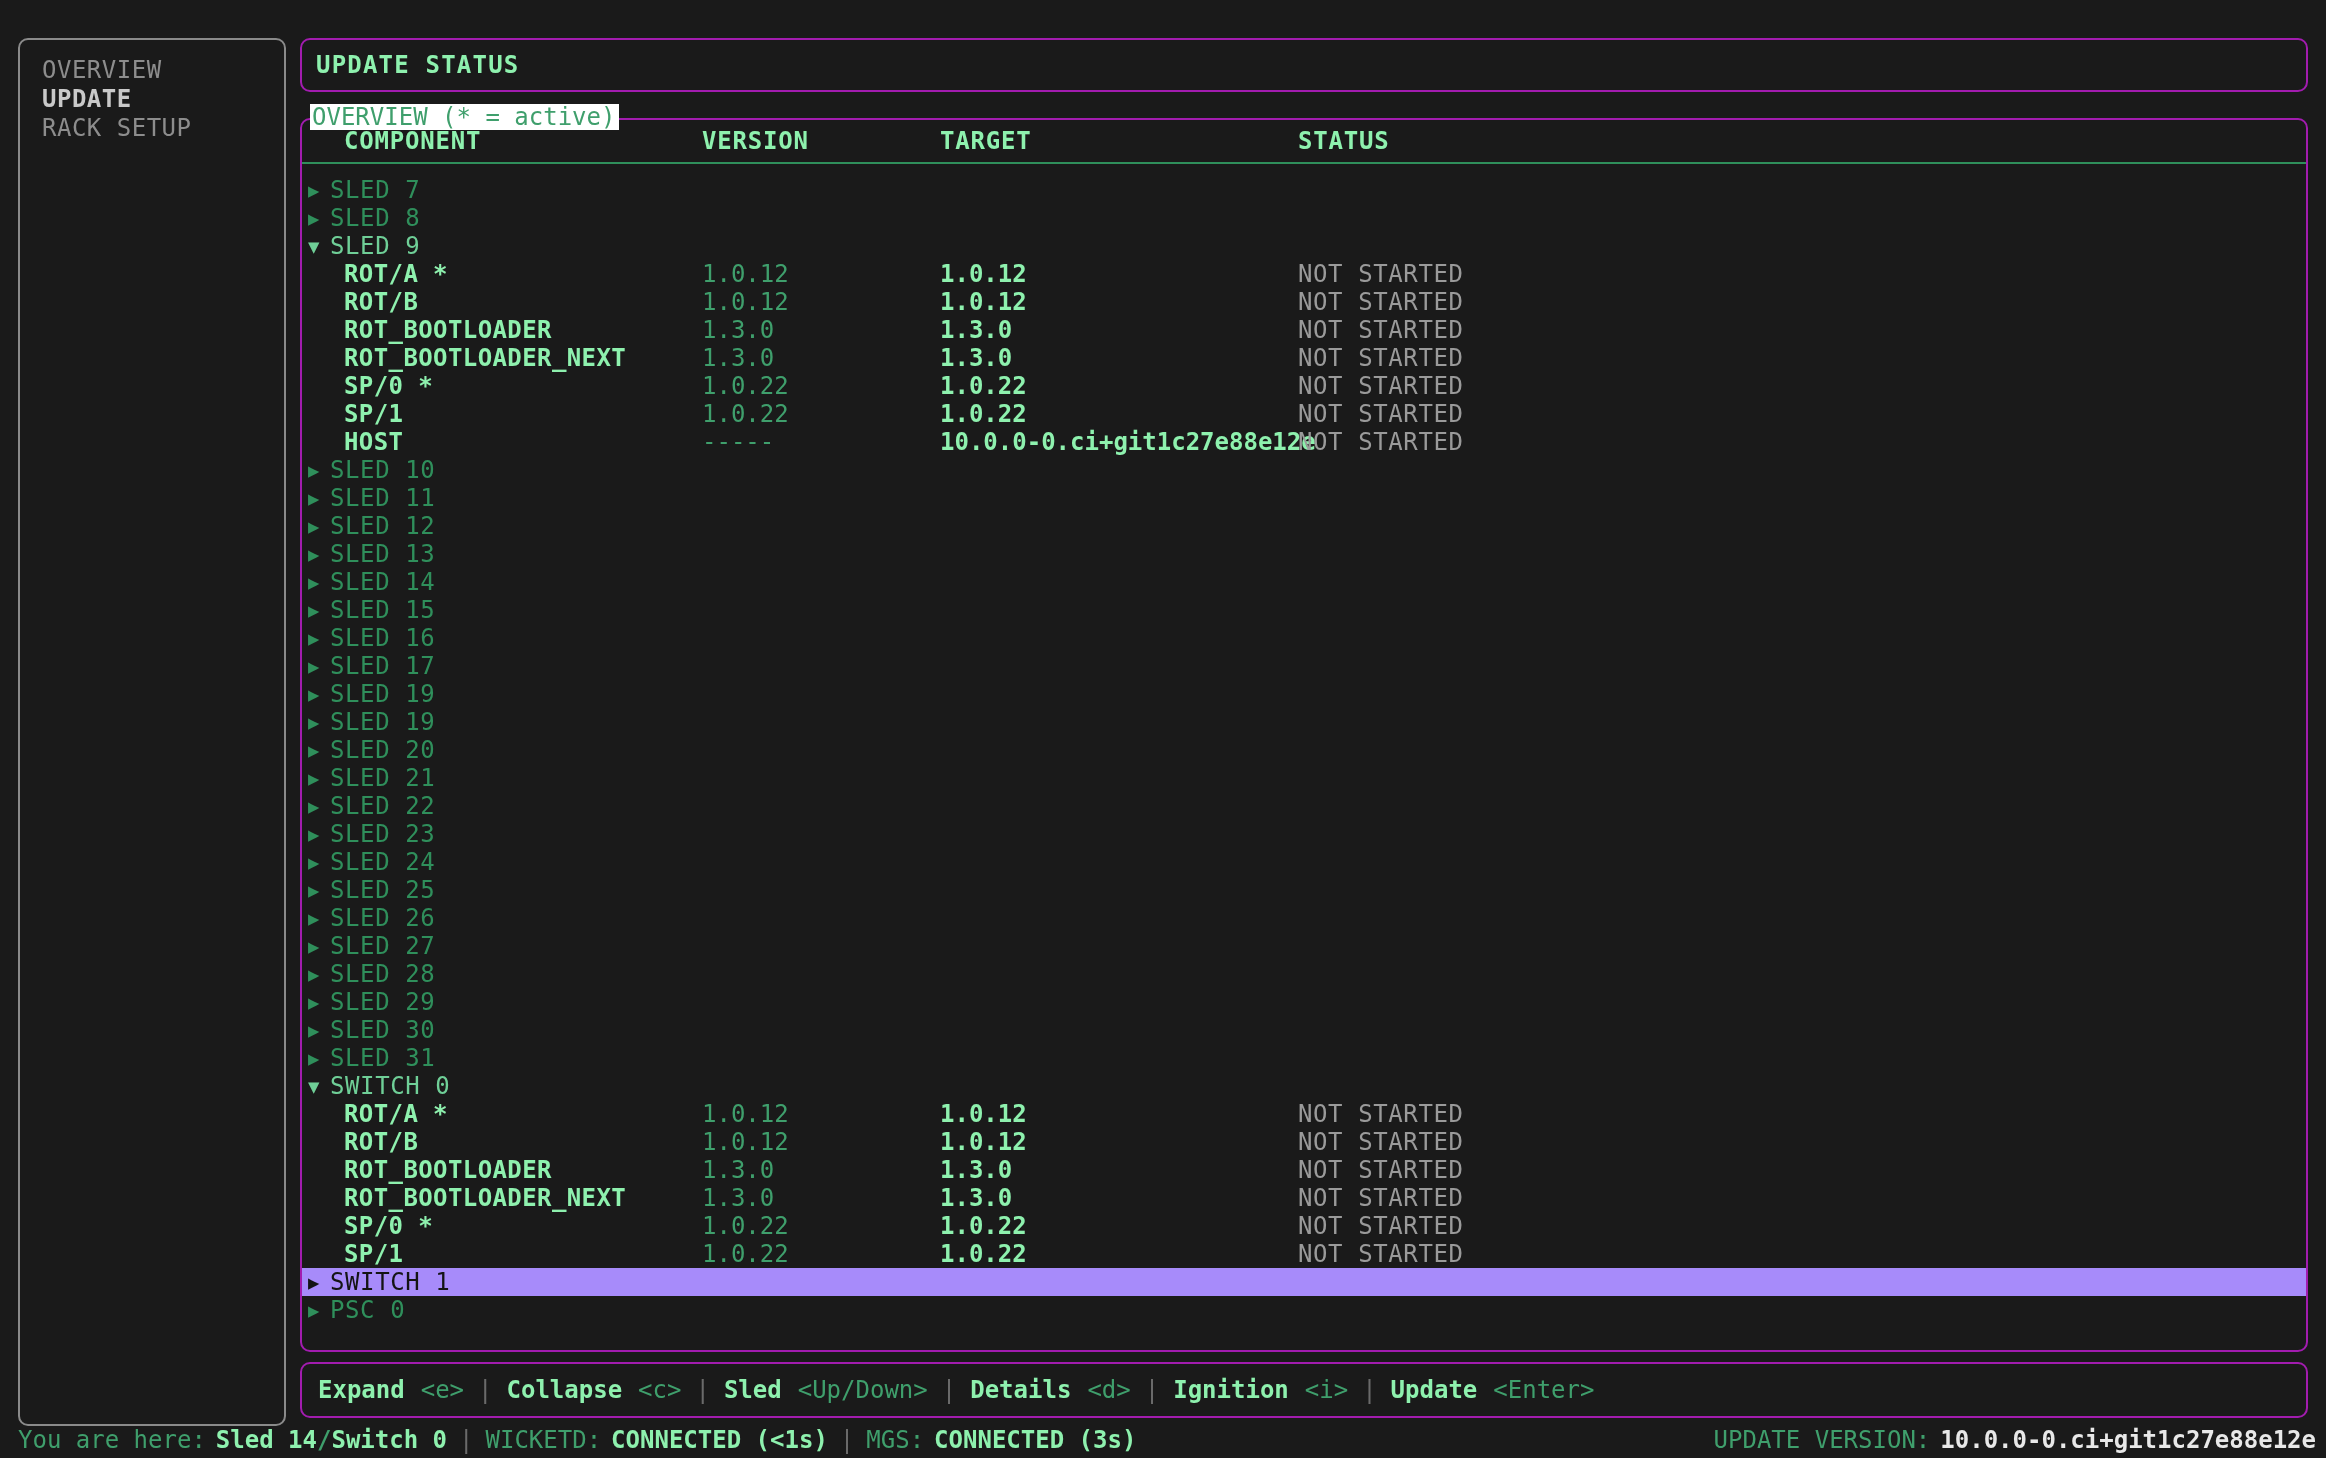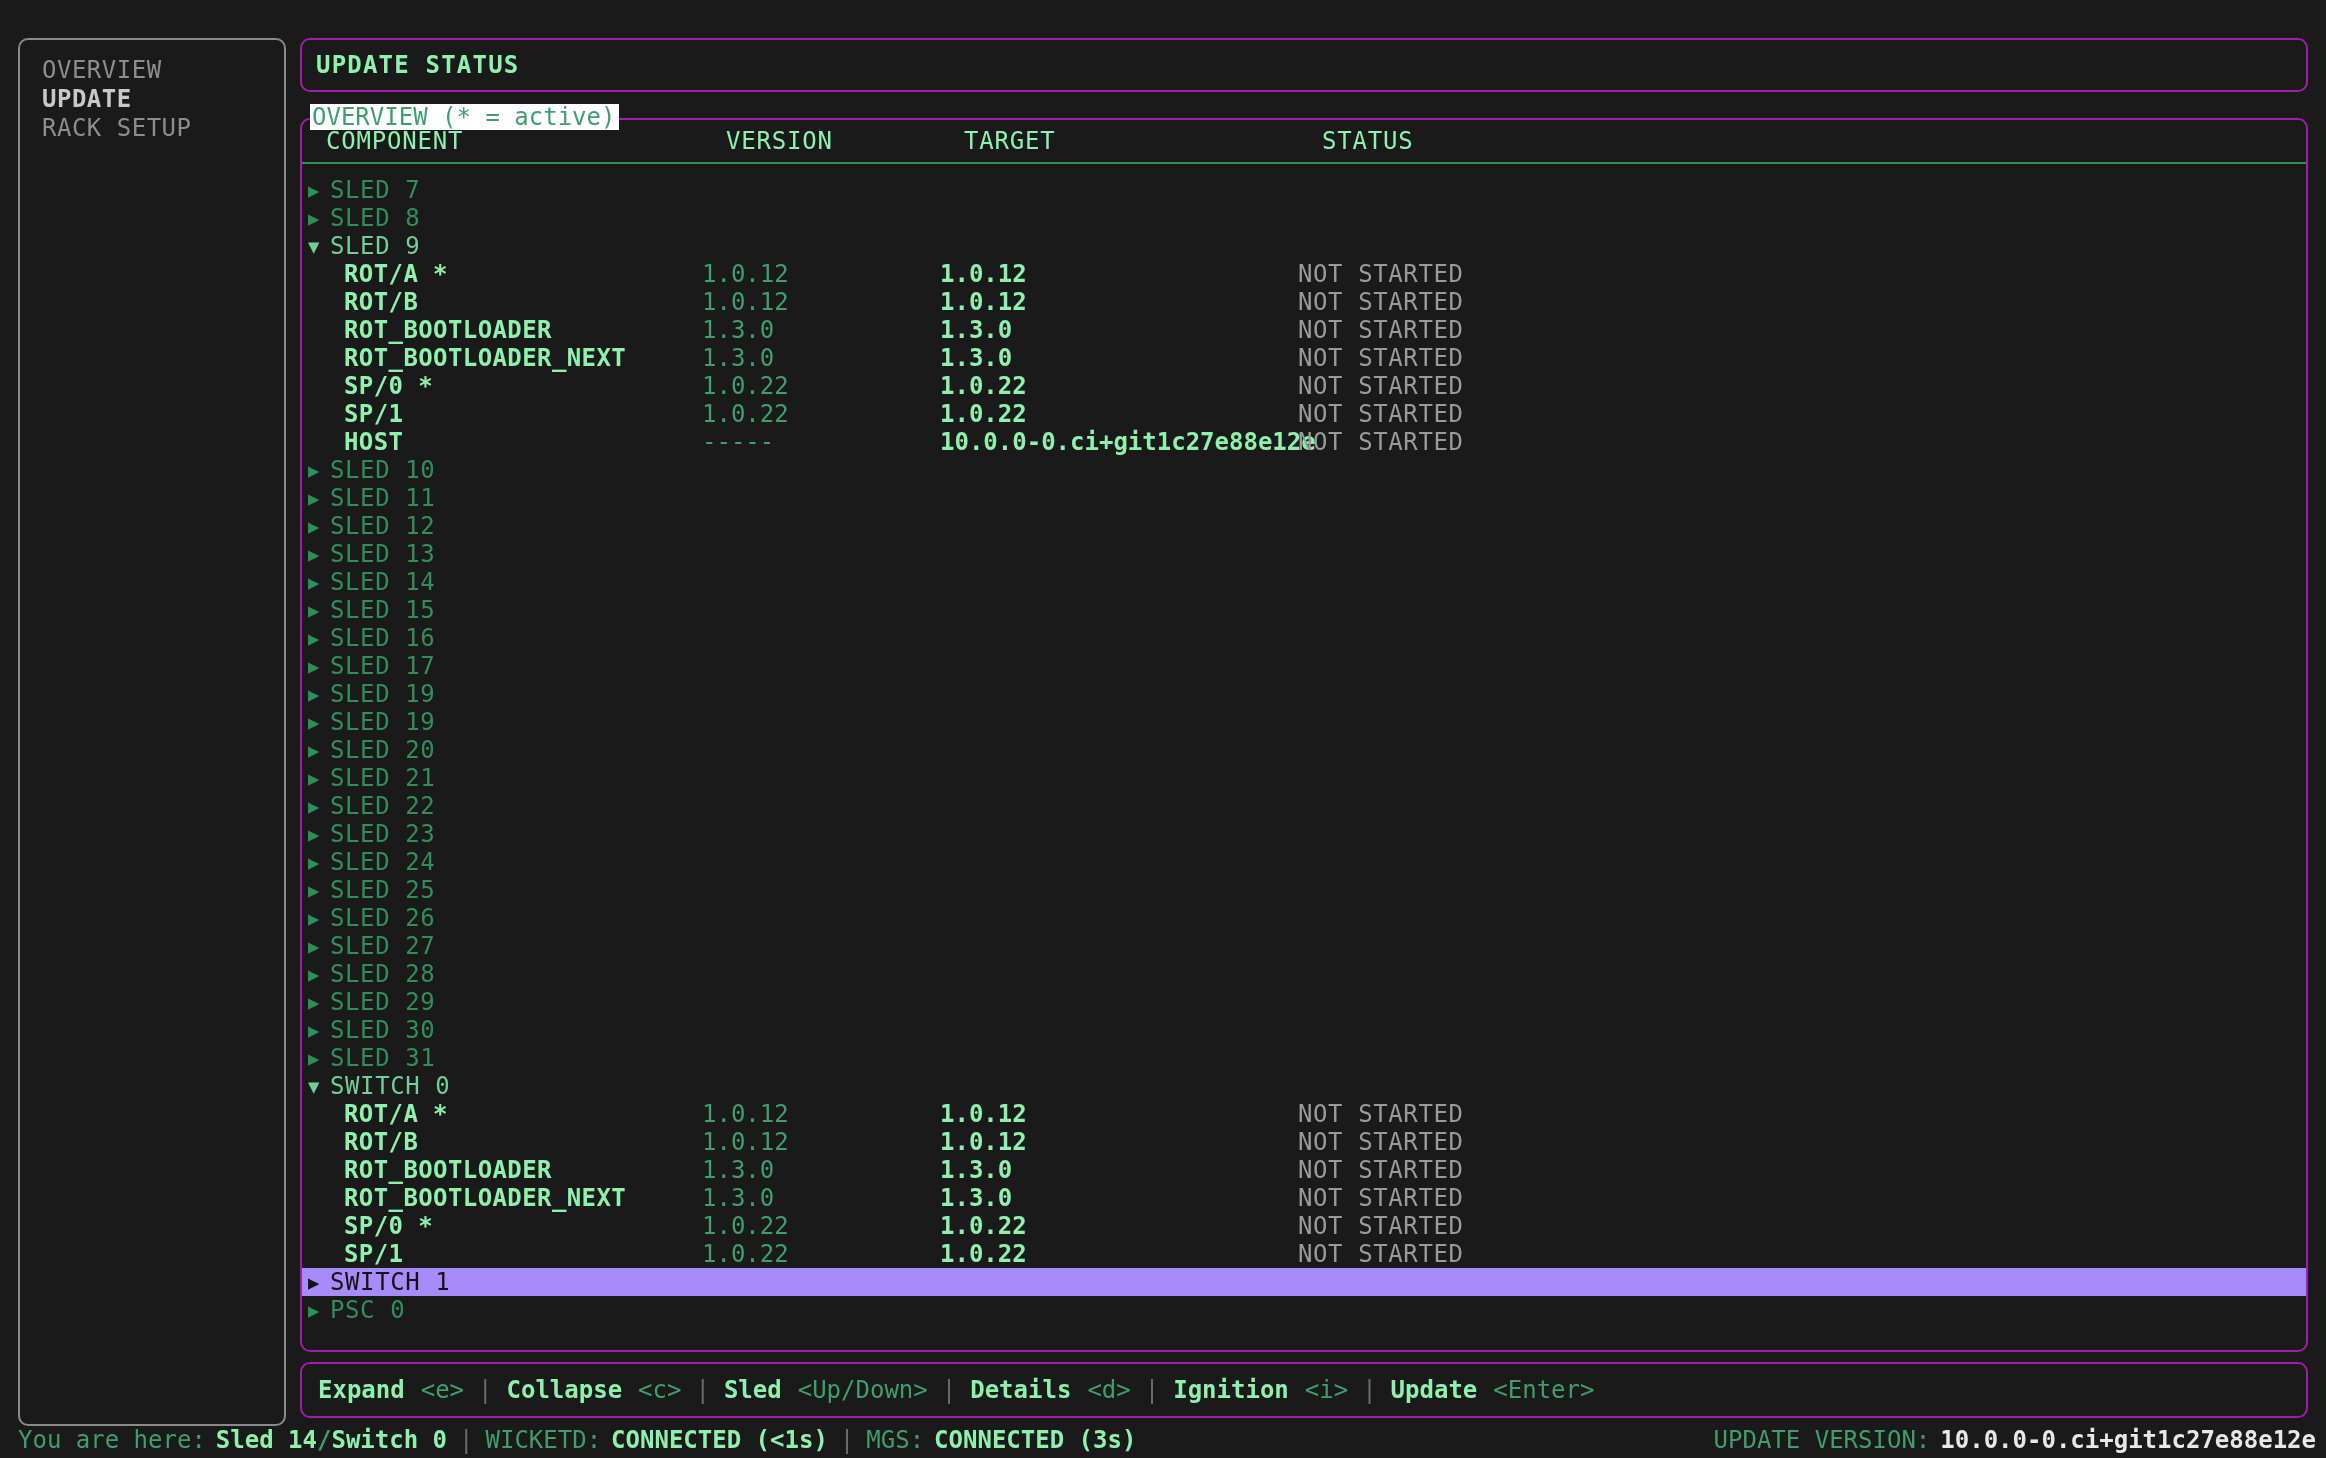--- a/index.html
+++ b/index.html
@@ -108,23 +108,22 @@
 
   .table-head {
     display: flex;
     height: 44px;
     align-items: center;
     border-bottom: 2px solid #2f8f5b;
     flex: 0 0 44px;
   }
   .table-head .col {
     color: #8ef1ae;
-    font-weight: normal;
+    font-weight: bold;
     letter-spacing: .8px;
-    padding-left: 24px;
   }
 
   .table-body {
     flex: 1 1 auto;
     overflow: hidden;
     padding-top: 12px;
     position: relative;
   }
 
   

